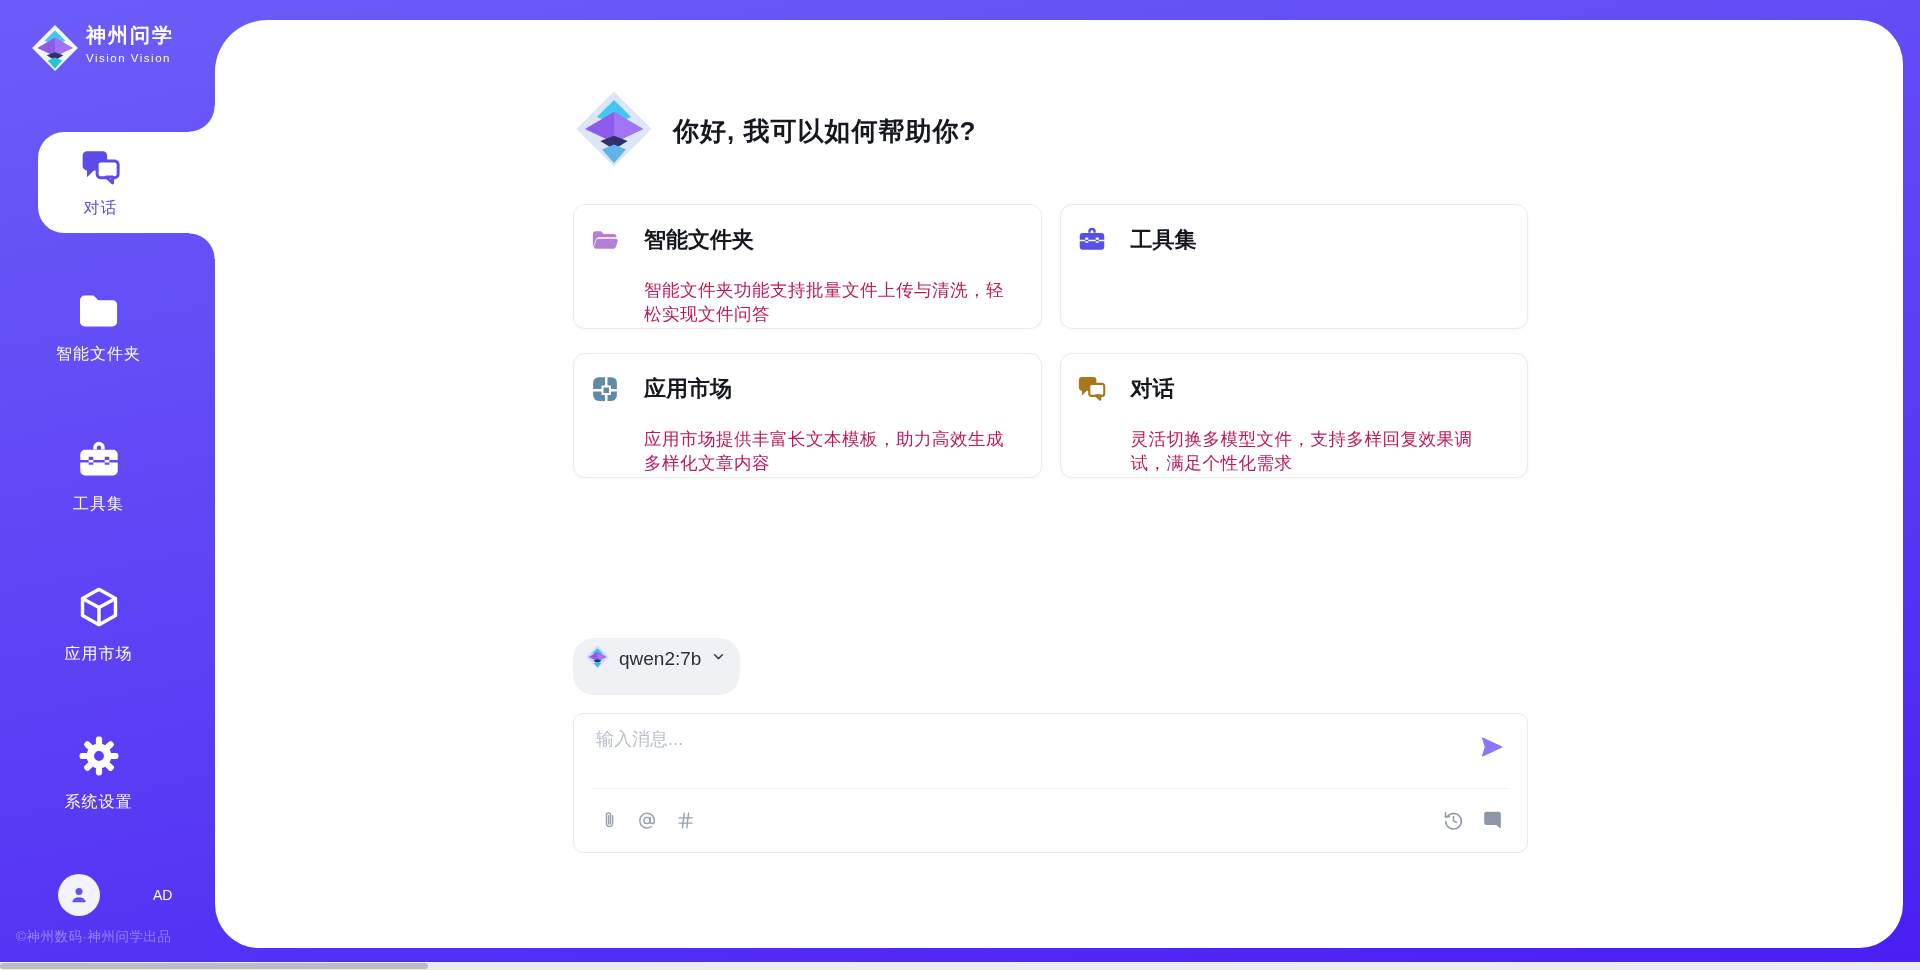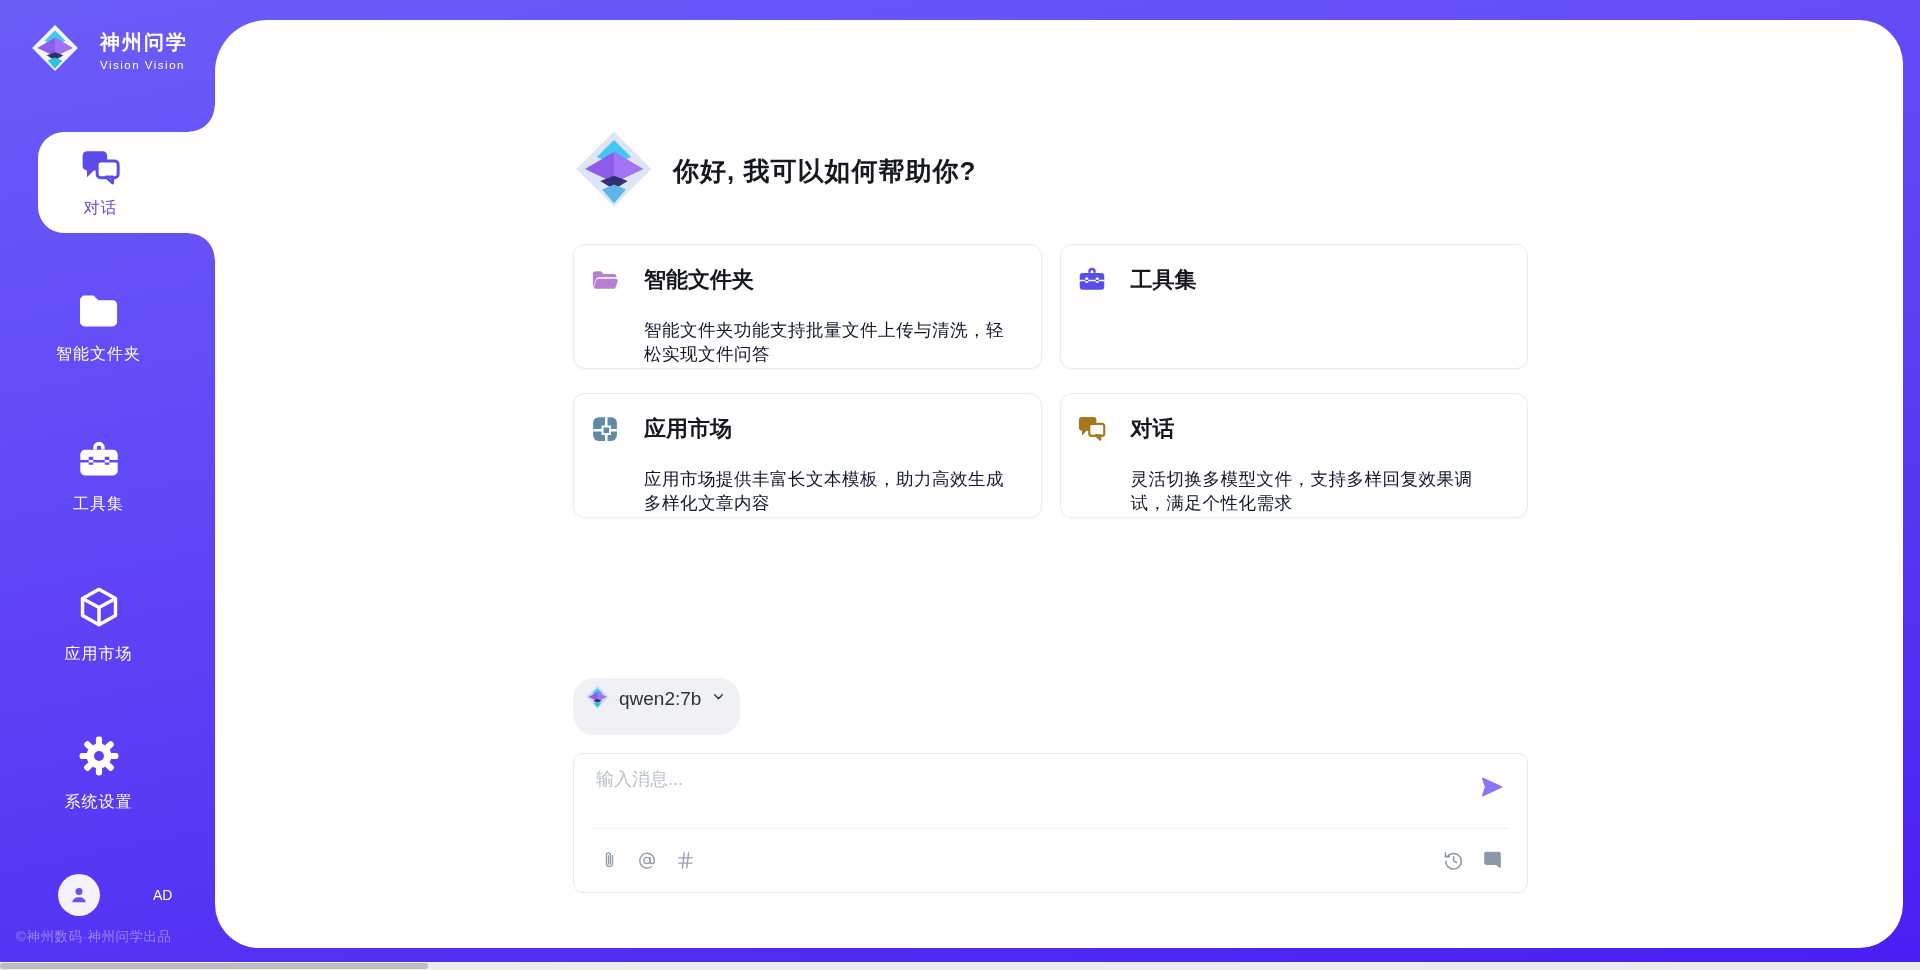--- a/index.html
+++ b/index.html
@@ -2,21 +2,21 @@
 <html><head>
 <meta charset="utf-8">
 <style>
   html,body{margin:0;padding:0;}
   body{width:1920px;height:970px;overflow:hidden;font-family:"Liberation Sans","DejaVu Sans",sans-serif;}
   .page{position:relative;width:1920px;height:970px;overflow:hidden;
         background:linear-gradient(168deg,#6b5df8 0%,#5c40f5 52%,#4a1ef3 100%);}
 
   
   .sidebar{position:absolute;left:0;top:0;width:215px;height:100%;}
-  .logo{position:absolute;left:30px;top:22px;display:flex;align-items:center;gap:20px;}
+  .logo{position:absolute;left:30px;top:22px;display:flex;align-items:flex-start;gap:6px;}
   .logo-text .t1{font-size:20px;font-weight:bold;color:#fff;letter-spacing:2px;}
   .logo-text .t2{font-size:11.5px;color:#fff;letter-spacing:1.5px;margin-top:3px;}
 
   .nav-item{position:absolute;left:0;width:215px;display:flex;flex-direction:column;
             align-items:center;padding-right:18px;box-sizing:border-box;cursor:pointer;}
   .nav-item .lbl{margin-top:10px;font-size:16px;color:#fff;letter-spacing:1px;}
 
   .nav-tab{position:absolute;left:38px;right:0;top:132px;height:101px;background:#fff;
            border-radius:26px 0 0 26px;display:flex;flex-direction:column;align-items:center;
            justify-content:center;padding-right:52px;box-sizing:border-box;cursor:pointer;}
@@ -31,30 +31,30 @@
           align-items:center;justify-content:center;}
   .user-name{font-size:14px;color:#fff;margin-left:36px;}
   .copyright{position:absolute;left:16px;top:928px;width:200px;font-size:13.5px;
              color:rgba(255,255,255,0.38);letter-spacing:.5px;white-space:nowrap;}
 
   
   .panel{position:absolute;left:215px;top:20px;right:17px;bottom:22px;background:#fff;
          border-radius:52px 44px 44px 44px;overflow:hidden;}
   .content{width:955px;margin-left:358px;position:relative;}
 
-  .greeting{padding-top:106px;display:flex;align-items:center;gap:18px;}
+  .greeting{padding-top:66px;display:flex;align-items:center;gap:18px;}
   .greeting h1{margin:0;font-size:26px;font-weight:bold;color:#15181e;letter-spacing:1px;}
 
   .cards{margin-top:28px;display:grid;grid-template-columns:1fr 1fr;column-gap:18px;row-gap:24px;}
   .card{height:125px;border:1px solid #e9ebf0;border-radius:12px;background:#fff;box-sizing:border-box;
         padding:20px 24px 0 16px;display:grid;grid-template-columns:30px 1fr;column-gap:24px;
         box-shadow:0 1px 3px rgba(40,40,80,.04);cursor:pointer;}
   .card .cicon{width:30px;height:30px;margin-top:0;}
   .card .ctitle{font-size:22px;font-weight:bold;color:#15181e;line-height:30px;}
-  .card .cdesc{grid-column:2;font-size:17.5px;color:#0f172a;line-height:24px;margin-top:20px;letter-spacing:.5px;}
+  .card .cdesc{grid-column:2;font-size:17.5px;color:#be185d;line-height:24px;margin-top:20px;letter-spacing:.5px;}
 
   .model-row{margin-top:160px;}
   .model-pill{display:inline-flex;align-items:center;gap:9px;height:41px;padding:0 13px 16px 12px;
               background:#f0f1f5;border-radius:21px;cursor:pointer;}
   .model-pill .mname{font-size:19px;color:#2a2f3a;}
 
   .composer{margin-top:18px;height:140px;border:1px solid #e6e9ef;border-radius:10px;
             position:relative;box-sizing:border-box;background:#fff;}
   .composer textarea{position:absolute;top:13px;left:22px;right:70px;height:52px;border:none;outline:none;
             resize:none;font-size:18px;color:#a16207;background:transparent;padding:0;

